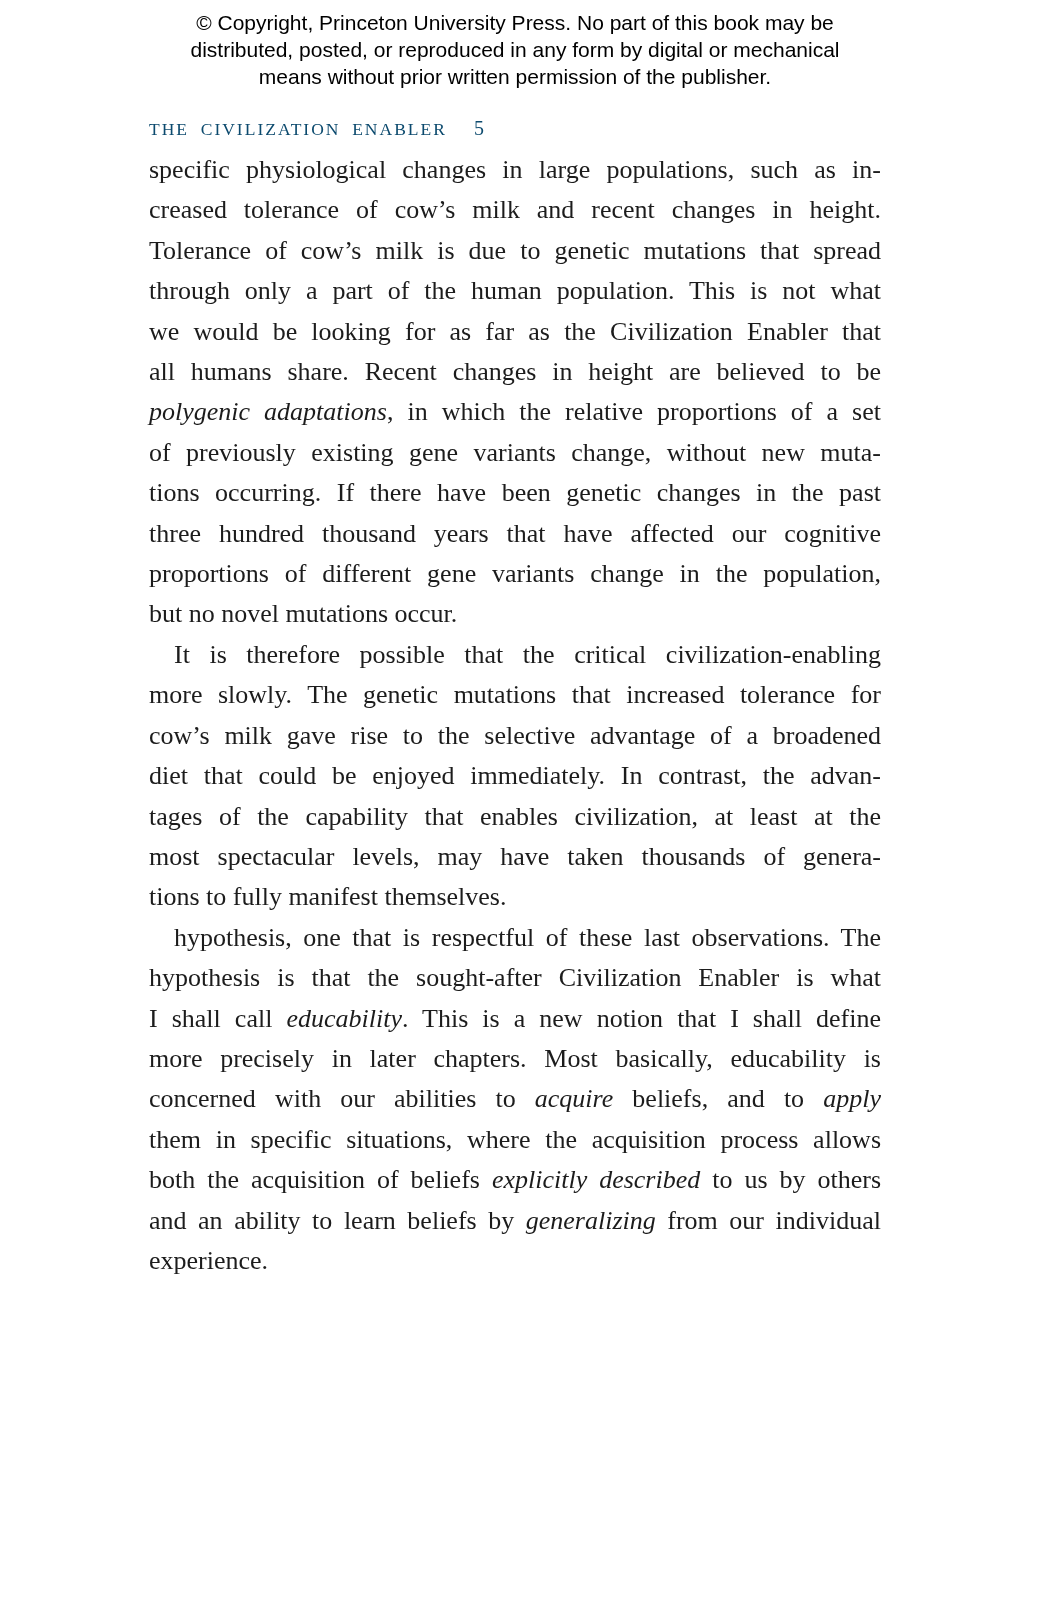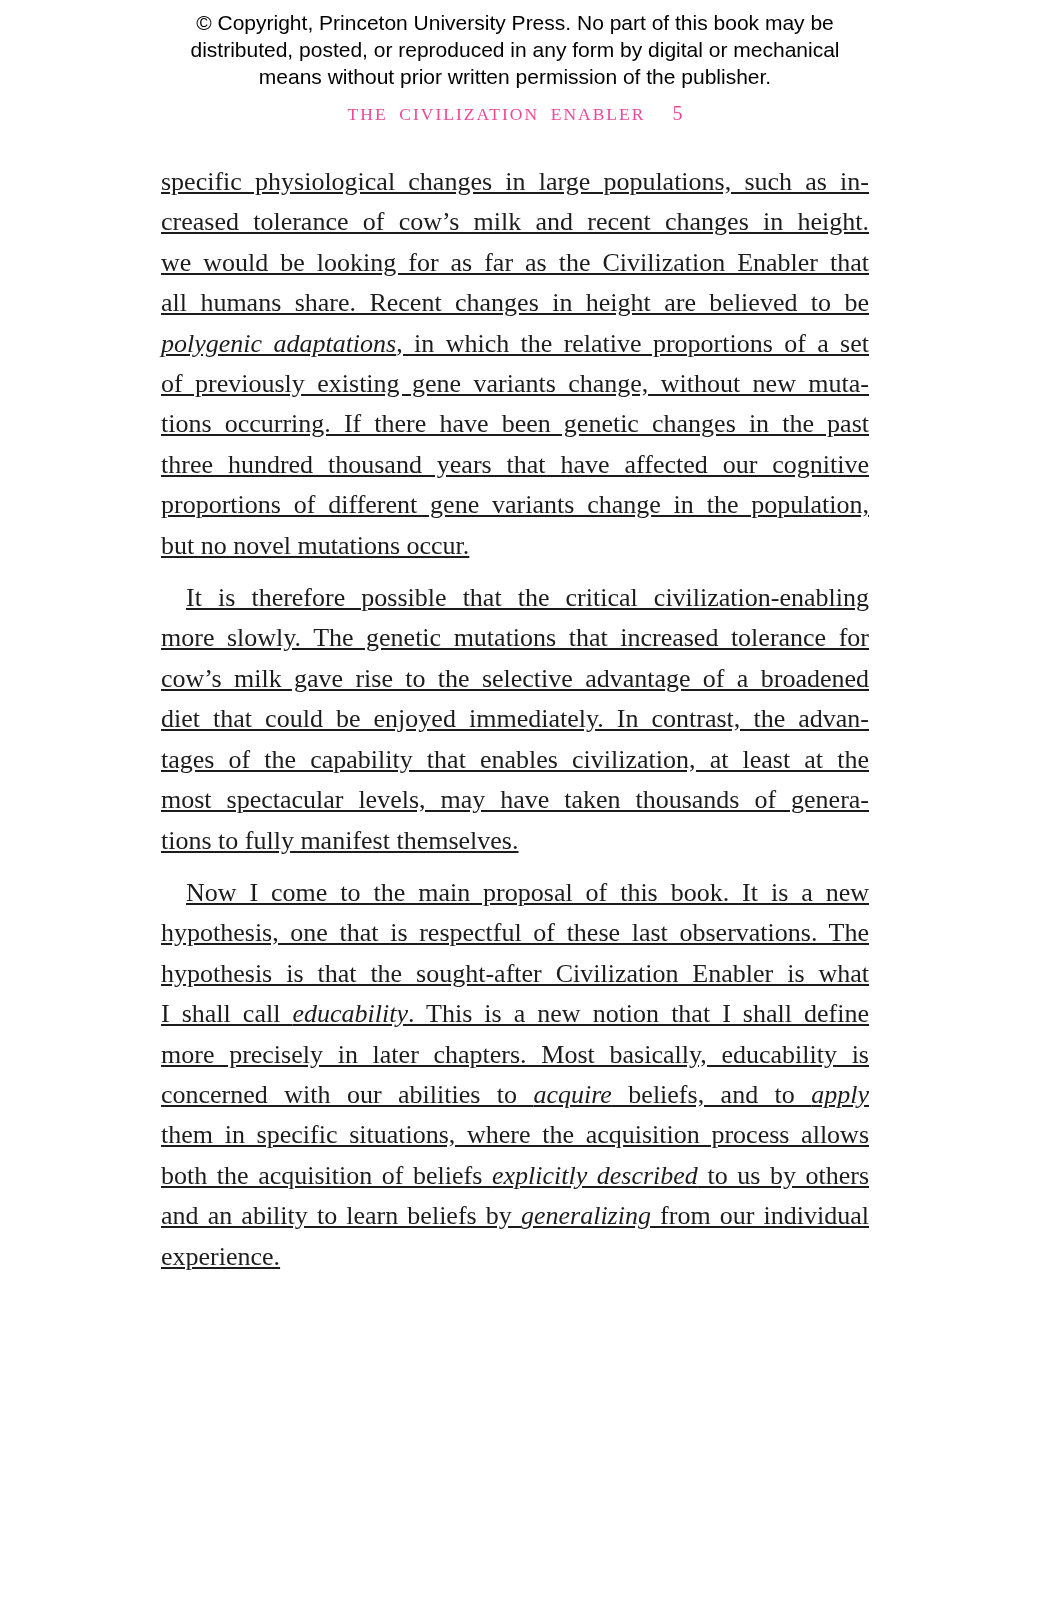--- a/index.html
+++ b/index.html
@@ -33,49 +33,47 @@
     font-family: "Liberation Sans", "DejaVu Sans", sans-serif;
     font-size: 21px;
     line-height: 27px;
     color: #000000;
   }
   .copyright .c-line {
     white-space: nowrap;
   }
   .running-header {
     position: absolute;
-    top: 102px;
+    top: 117px;
     left: 0;
     right: 0;
-    text-align: center;
     font-size: 17.5px;
     letter-spacing: 0.115em;
     word-spacing: 0.30em;
-    color: #ec4899;
+    color: #0c4a6e;
     white-space: nowrap;
   }
   .running-header .pagenum {
     display: inline-block;
     margin-left: 27px;
     letter-spacing: 0;
     font-size: 20px;
   }
   .body-text {
     position: absolute;
     top: 150px;
     left: 0;
     width: 732px;
     font-size: 26px;
     line-height: 40.4px;
     color: #1c1c1c;
   }
   .para {
-    margin: 12px;
+    margin: 0;
     padding: 0;
-    text-decoration: underline;
   }
   .line {
     text-align: justify;
     text-align-last: justify;
   }
   .line.last {
     text-align-last: left;
   }
   .para.indent .line:first-child {
     text-indent: 25px;
@@ -108,40 +106,41 @@
     </div>
 
     <div class="running-header">
       <span>THE CIVILIZATION ENABLER</span><span class="pagenum">5</span>
     </div>
 
     <div class="body-text">
         <div class="para">
           <div class="line"><span>specific physiological changes in large populations, such as in-</span></div>
           <div class="line"><span>creased tolerance of cow’s milk and recent changes in height.</span></div>
+          <div class="line"><span>Tolerance of cow’s milk is due to genetic mutations that spread</span></div>
+          <div class="line"><span>through only a part of the human population. This is not what</span></div>
           <div class="line"><span>we would be looking for as far as the Civilization Enabler that</span></div>
           <div class="line"><span>all humans share. Recent changes in height are believed to be</span></div>
           <div class="line"><i>polygenic adaptations</i><span>, in which the relative proportions of a set</span></div>
           <div class="line"><span>of previously existing gene variants change, without new muta-</span></div>
           <div class="line"><span>tions occurring. If there have been genetic changes in the past</span></div>
           <div class="line"><span>three hundred thousand years that have affected our cognitive</span></div>
           <div class="line"><span>proportions of different gene variants change in the population,</span></div>
           <div class="line last"><span>but no novel mutations occur.</span></div>
         </div>
         <div class="para indent">
           <div class="line"><span>It is therefore possible that the critical civilization-enabling</span></div>
           <div class="line"><span>more slowly. The genetic mutations that increased tolerance for</span></div>
           <div class="line"><span>cow’s milk gave rise to the selective advantage of a broadened</span></div>
           <div class="line"><span>diet that could be enjoyed immediately. In contrast, the advan-</span></div>
           <div class="line"><span>tages of the capability that enables civilization, at least at the</span></div>
           <div class="line"><span>most spectacular levels, may have taken thousands of genera-</span></div>
           <div class="line last"><span>tions to fully manifest themselves.</span></div>
         </div>
         <div class="para indent">
-          <div class="line"><span>Now I come to the main proposal of this book. It is a new</span></div>
           <div class="line"><span>hypothesis, one that is respectful of these last observations. The</span></div>
           <div class="line"><span>hypothesis is that the sought-after Civilization Enabler is what</span></div>
           <div class="line"><span>I shall call </span><i>educability</i><span>. This is a new notion that I shall define</span></div>
           <div class="line"><span>more precisely in later chapters. Most basically, educability is</span></div>
           <div class="line"><span>concerned with our abilities to </span><i>acquire</i><span> beliefs, and to </span><i>apply</i></div>
           <div class="line"><span>them in specific situations, where the acquisition process allows</span></div>
           <div class="line"><span>both the acquisition of beliefs </span><i>explicitly described</i><span> to us by others</span></div>
           <div class="line"><span>and an ability to learn beliefs by </span><i>generalizing</i><span> from our individual</span></div>
           <div class="line last"><span>experience.</span></div>
         </div>

